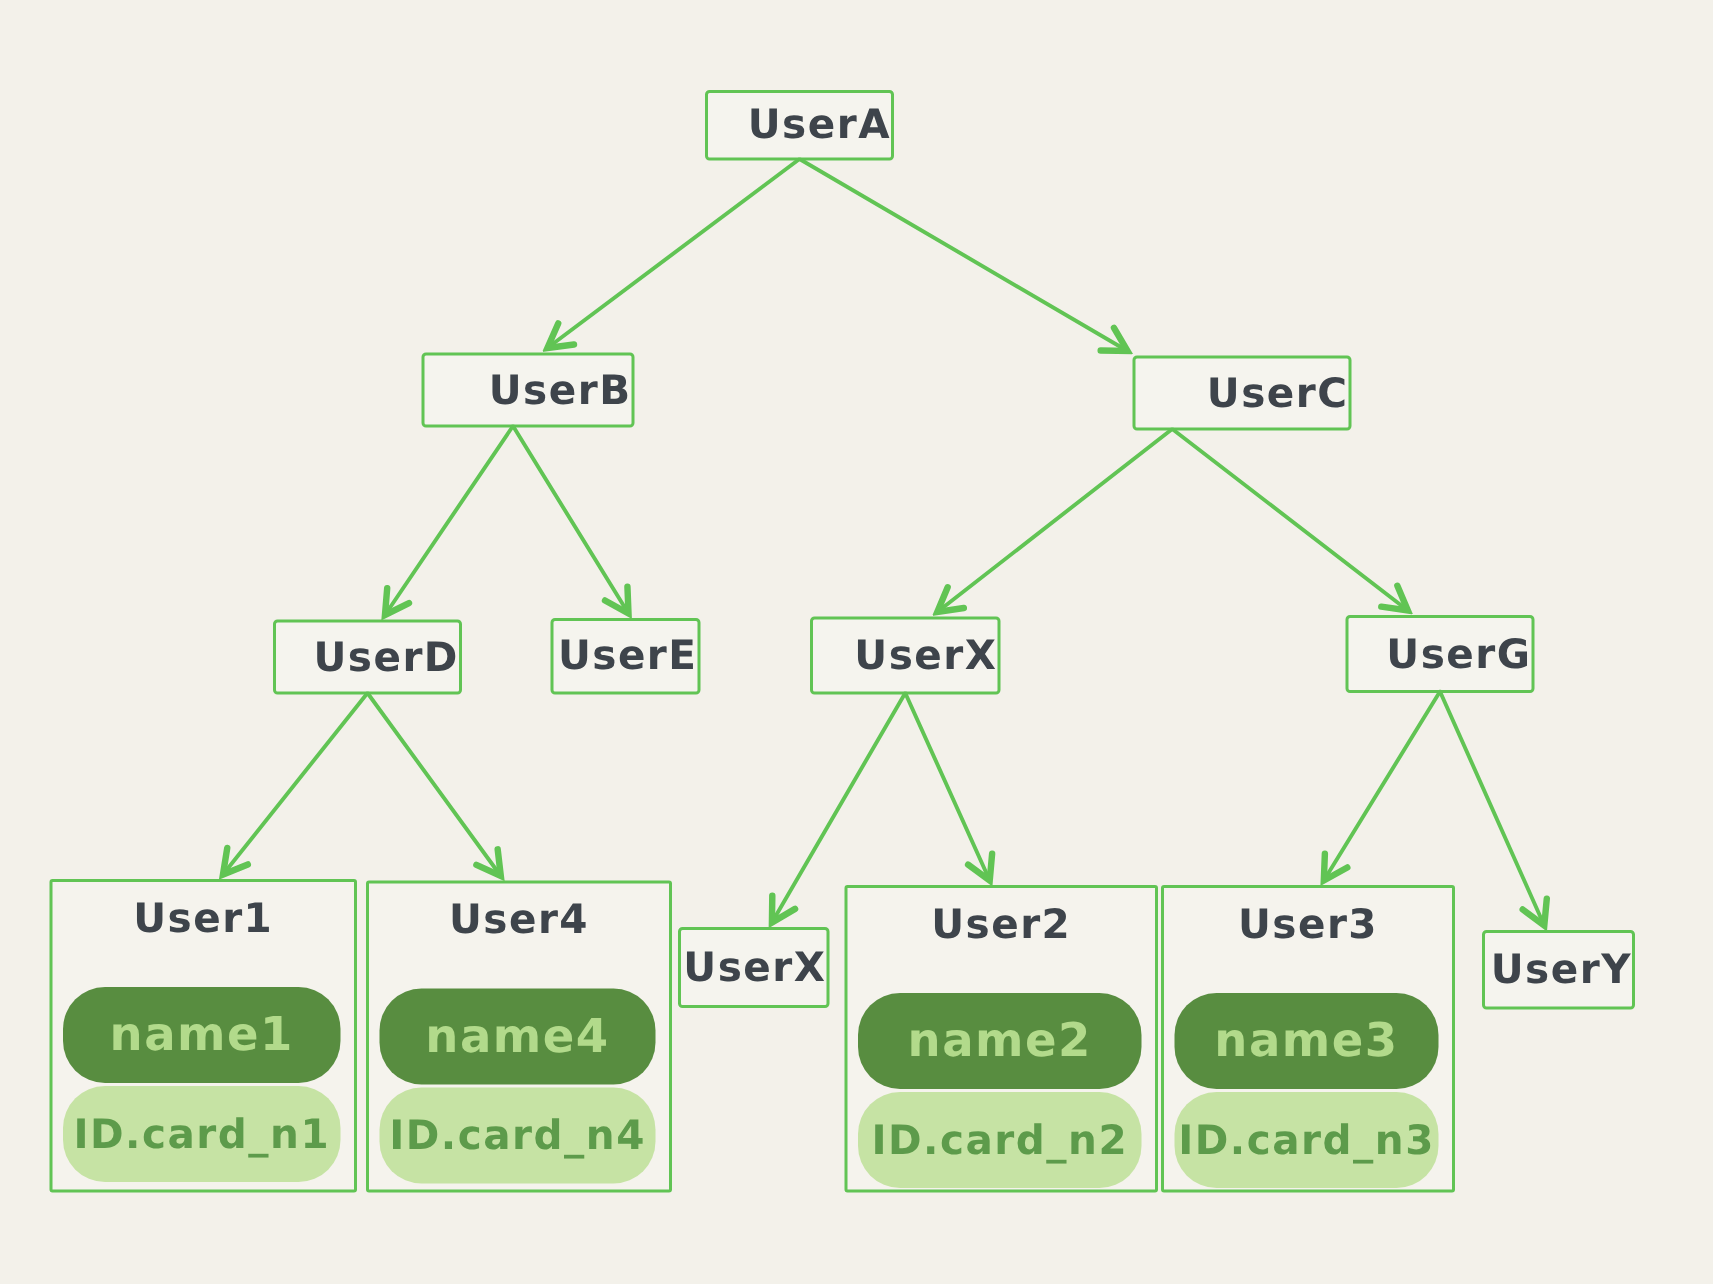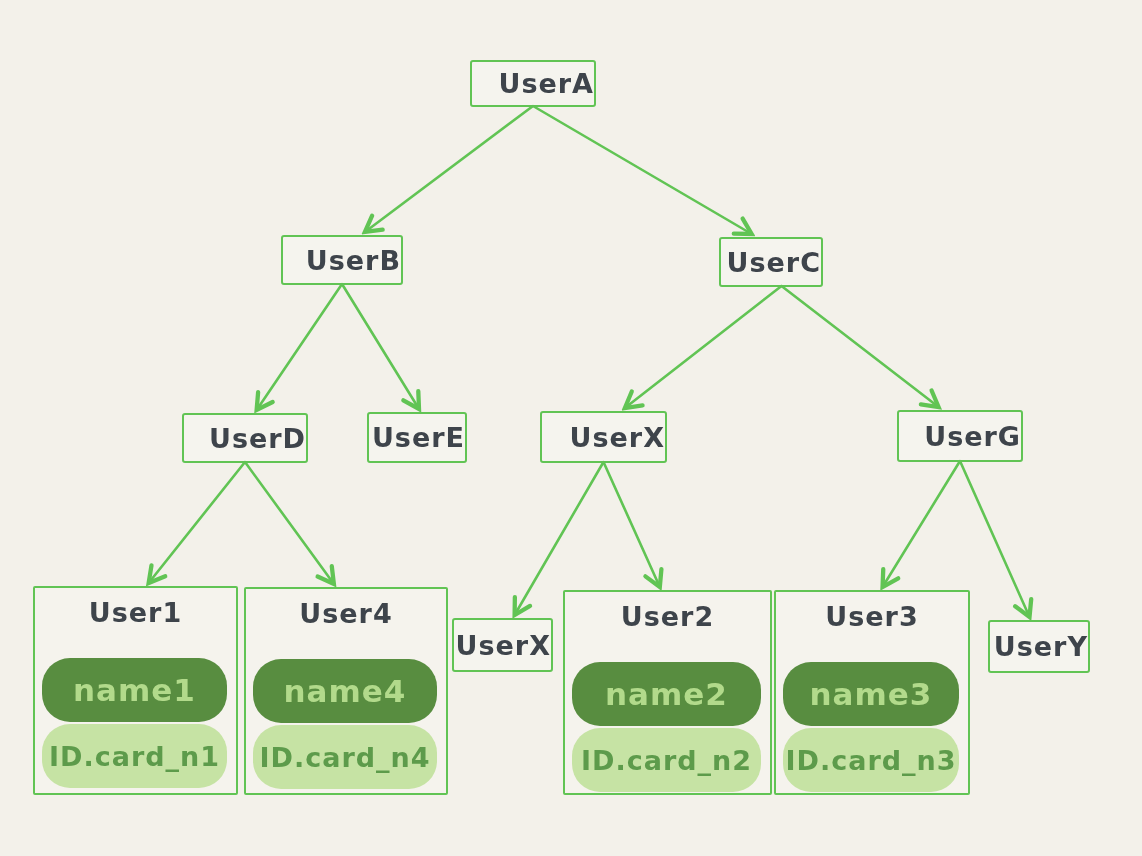--- a/index.html
+++ b/index.html
@@ -67,24 +67,24 @@
       <line x1="245" y1="462" x2="333.88" y2="584" stroke="#61c454" stroke-width="2.6" stroke-linecap="round" marker-end="url(#arrowhead)"></line>
       <line x1="603.5" y1="462" x2="514.62" y2="615" stroke="#61c454" stroke-width="2.6" stroke-linecap="round" marker-end="url(#arrowhead)"></line>
       <line x1="603.5" y1="462" x2="659.82" y2="587" stroke="#61c454" stroke-width="2.6" stroke-linecap="round" marker-end="url(#arrowhead)"></line>
       <line x1="960" y1="461" x2="882.56" y2="587" stroke="#61c454" stroke-width="2.6" stroke-linecap="round" marker-end="url(#arrowhead)"></line>
       <line x1="960" y1="461" x2="1029.52" y2="617" stroke="#61c454" stroke-width="2.6" stroke-linecap="round" marker-end="url(#arrowhead)"></line>
     </svg>
 
   <div class="node" id="n-userA" style="left:470px;top:60px;width:126px;height:47px;">
     <span class="node-label">UserA</span>
   </div>
-  <div class="node" id="n-userB" style="left:281px;top:235px;width:122px;height:50px;">
+  <div class="node" id="n-userB" style="left:281px;top:235px;width:142px;height:50px;">
     <span class="node-label">UserB</span>
   </div>
-  <div class="node" id="n-userC" style="left:719px;top:237px;width:104px;height:50px;">
+  <div class="node" id="n-userC" style="left:755px;top:237px;width:146px;height:50px;">
     <span class="node-label">UserC</span>
   </div>
   <div class="node" id="n-userD" style="left:182px;top:413px;width:126px;height:50px;">
     <span class="node-label">UserD</span>
   </div>
   <div class="node" id="n-userE" style="left:367px;top:412px;width:100px;height:51px;">
     <span class="node-label">UserE</span>
   </div>
   <div class="node" id="n-userF" style="left:540px;top:411px;width:127px;height:52px;">
     <span class="node-label">UserX</span>

